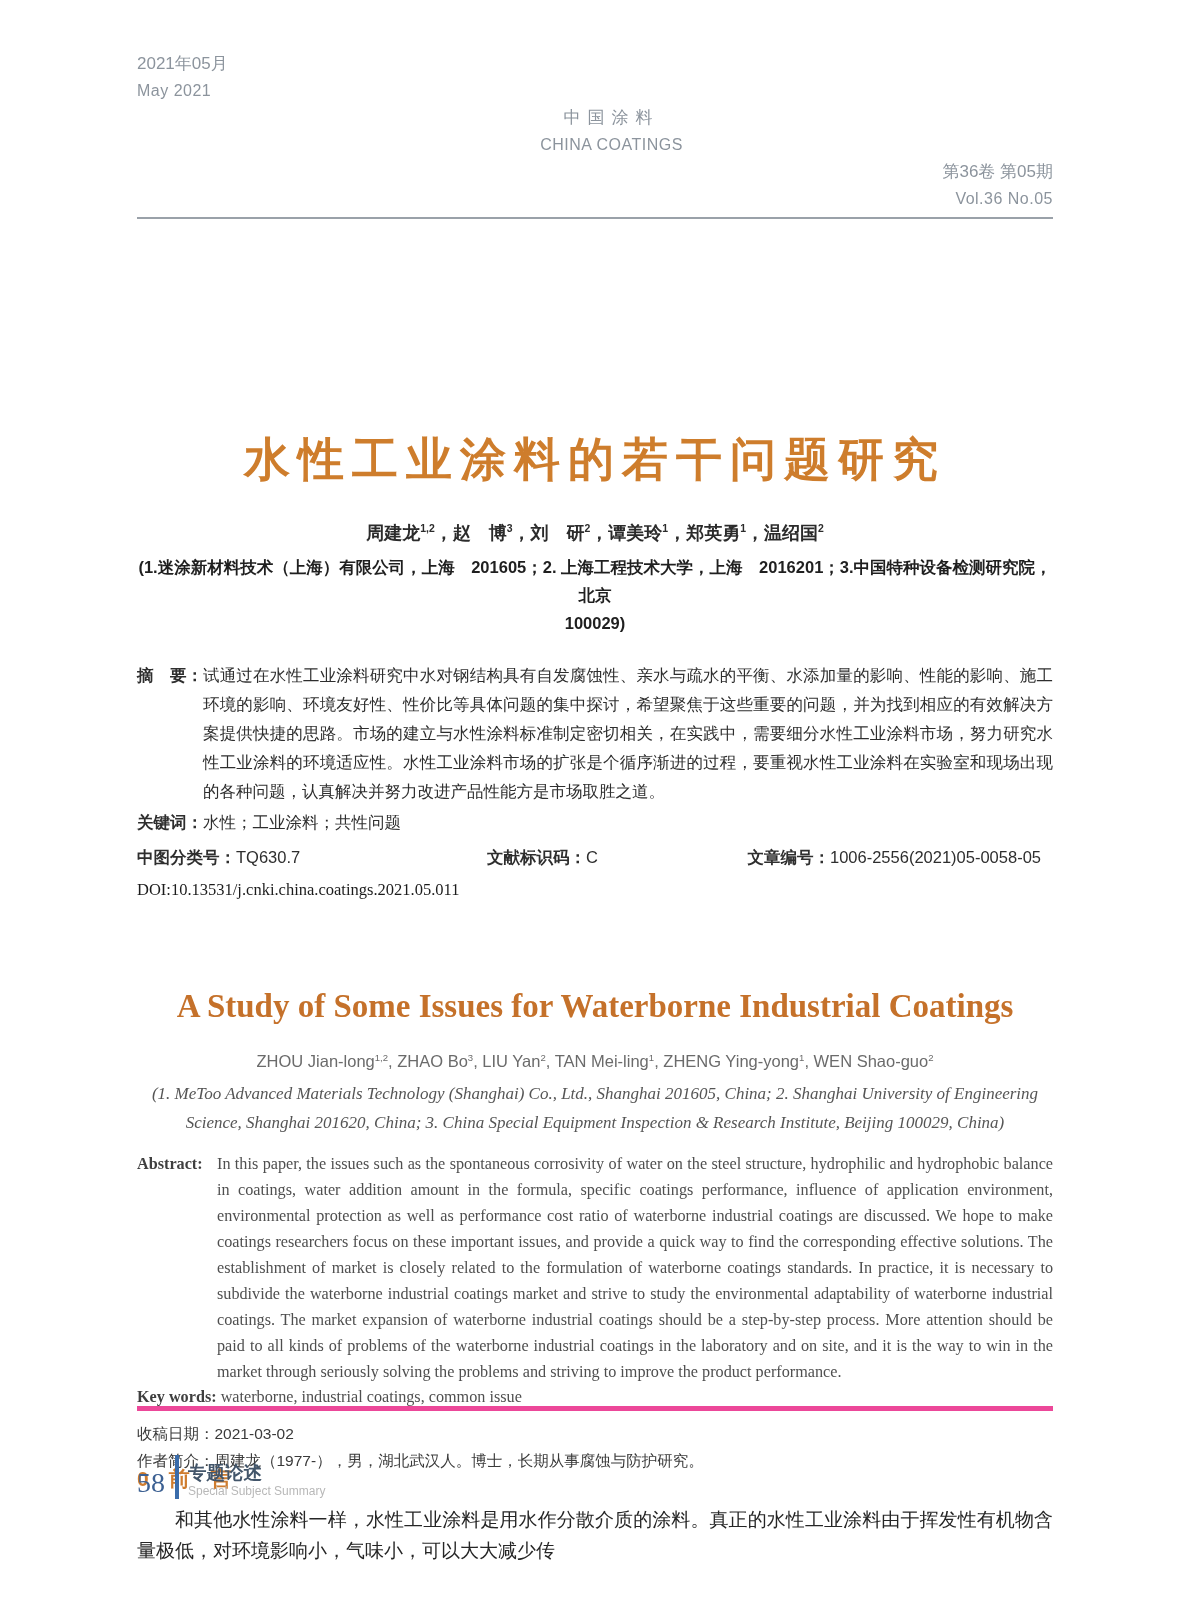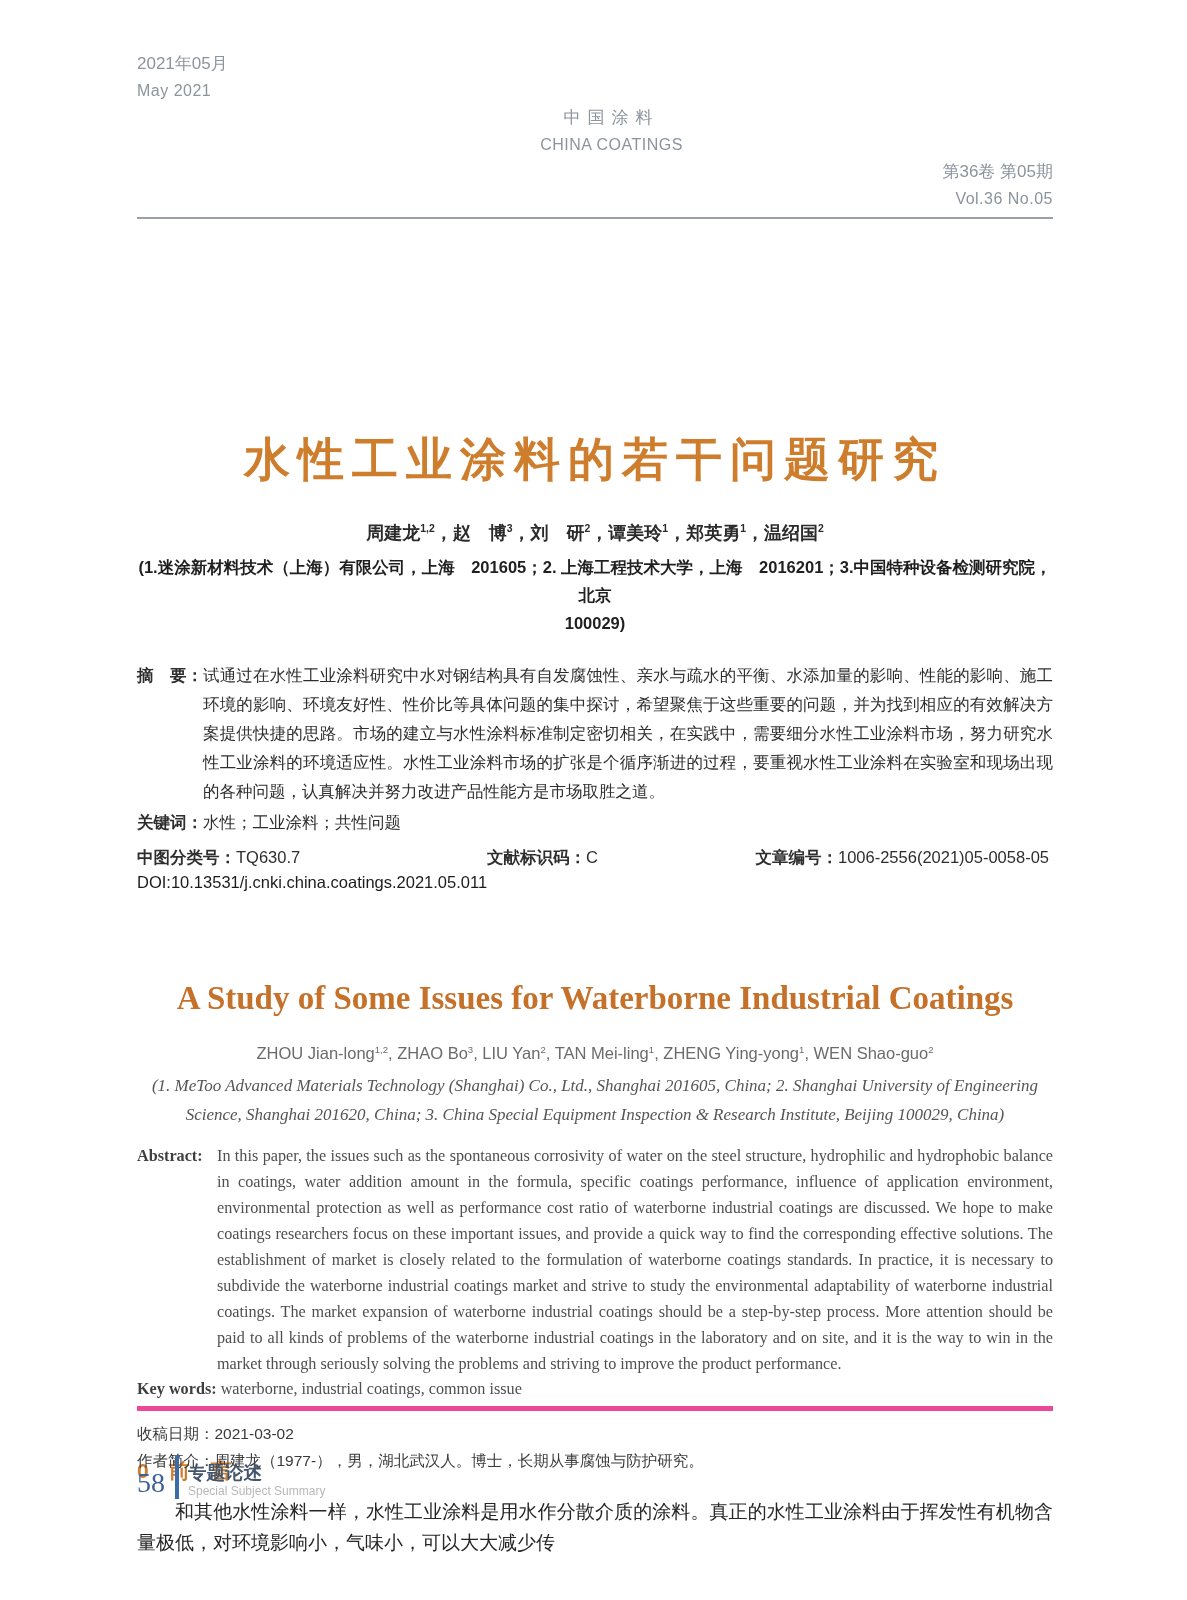--- a/index.html
+++ b/index.html
@@ -26,22 +26,22 @@
 
   
   .abstract-cn{margin-top:24px;display:flex;font-size:16.5px;line-height:29px;color:#2e2e2e;}
   .abstract-cn .lbl{flex:0 0 66px;font-weight:600;}
   .abstract-cn .txt{flex:1;text-align:justify;}
   .keywords-cn{margin-top:2px;font-size:16.5px;line-height:29px;}
   .keywords-cn .lbl{font-weight:600;}
   .meta-row{position:relative;margin-top:10px;height:26px;font-size:16.5px;}
   .meta-row .lbl{font-weight:600;}
   .meta-doc{position:absolute;left:350px;top:0;}
-  .meta-id{position:absolute;right:4px;top:0;}
-  .doi{font-family:Liberation Sans, sans-serif;
+  .meta-id{position:absolute;right:12px;top:0;}
+  .doi{margin-top:7px;font-family:Liberation Serif, serif;
        font-size:16.5px;color:#1c1c1c;}
 
   
   .title-en{margin-top:88px;text-align:center;font-family:"Liberation Serif","DejaVu Serif",serif;
             font-weight:bold;font-size:33px;color:#c5712a;}
   .authors-en{margin-top:20px;text-align:center;font-size:16.5px;color:#6b6b6b;}
   .affil-en{margin-top:8px;text-align:center;font-family:"Liberation Serif","DejaVu Serif",serif;
             font-style:italic;font-size:17px;line-height:29px;color:#555555;}
   .abstract-en{margin-top:14px;display:flex;font-family:"Liberation Serif","DejaVu Serif",serif;
                font-size:16.2px;line-height:26px;color:#4f4f4f;}

